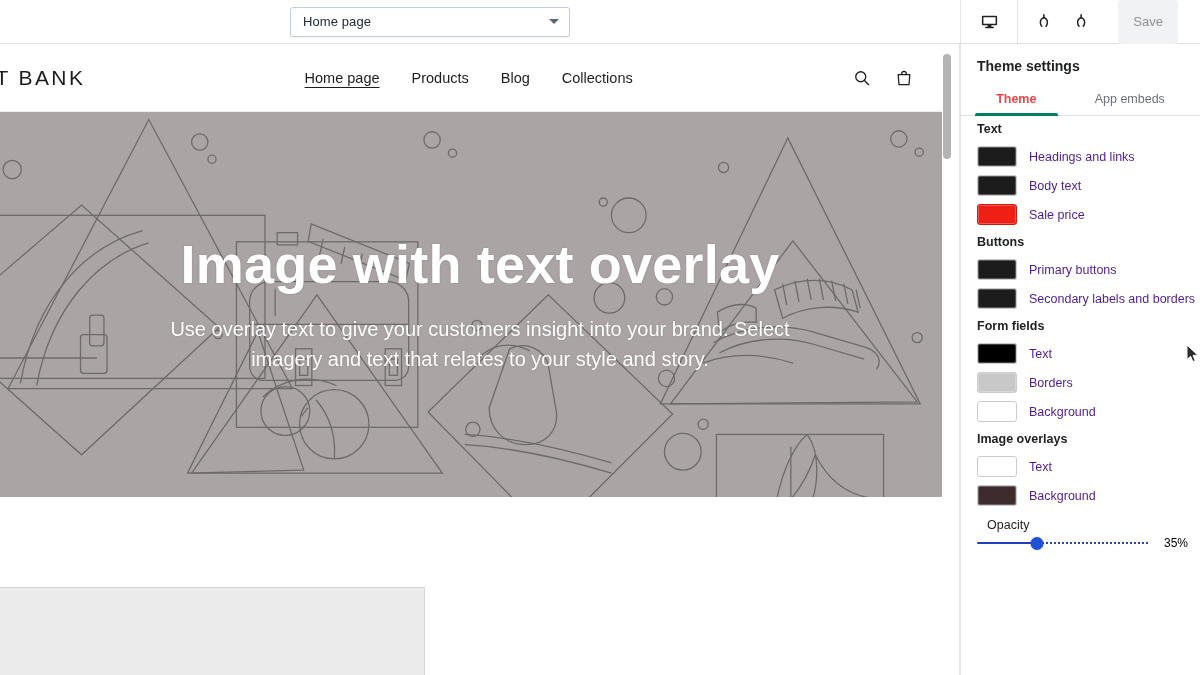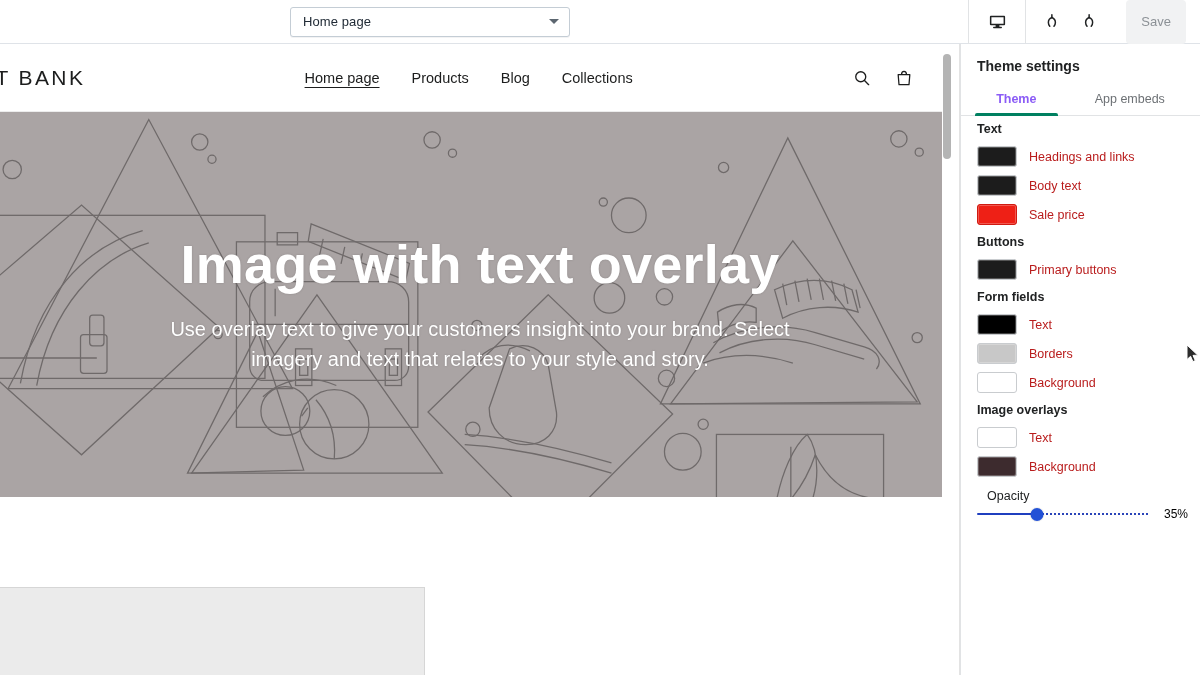--- a/index.html
+++ b/index.html
@@ -36,21 +36,21 @@
   .caret { width: 0; height: 0; border-left: 5px solid transparent; border-right: 5px solid transparent; border-top: 5px solid #5c6670; }
 
   .tb-right { position: absolute; right: 0; top: 0; height: 100%; display: flex; align-items: center; }
   .tb-group { display: flex; align-items: center; height: 44px; border-left: 1px solid #e1e3e5; padding: 0 12px; }
   .icon-btn {
     width: 32px; height: 32px; border-radius: 3px;
     display: flex; align-items: center; justify-content: center;
     cursor: pointer; background: transparent;
   }
   .icon-btn svg { display: block; }
-  .save-wrap { display: flex; height: 44px; padding: 0 14px 0 12px; }
+  .save-wrap { display: flex; height: 44px; padding: 0 22px 0 12px; }
   .save-btn {
     background: #f1f2f3; color: #8c9196;
     border: 1px solid transparent; border-radius: 4px;
     font-size: 13px; padding: 6px 14px; cursor: default;
     font-family: "Liberation Sans", sans-serif;
   }
 
   
   .body { flex: 1 1 auto; display: flex; min-height: 0; position: relative; }
 
@@ -131,21 +131,21 @@
   }
   .panel-title {
     font-size: 14px; font-weight: 600; color: #202223;
     padding: 14px 16px 10px 16px;
   }
   .tabs { display: flex; border-bottom: 1px solid #e1e3e5; padding: 0 6px; }
   .tab {
     flex: 1 1 auto; text-align: center; font-size: 12.5px; color: #6d7175;
     padding: 8px 2px 9px 2px; cursor: pointer; position: relative;
   }
-  .tab.active { color: #8b5cf6; font-weight: 600; }
+  .tab.active { color: #ef4444; font-weight: 600; }
   .tab.active::after {
     content: ""; position: absolute; left: 8px; right: 8px; bottom: -1px;
     height: 3px; background: #008060; border-radius: 2px 2px 0 0;
   }
 
   .panel-scroll { flex: 1 1 auto; overflow: hidden; }
 
   .section-head {
     display: flex; align-items: center; justify-content: space-between;
     padding: 14px 14px 10px 16px; cursor: pointer;
@@ -157,21 +157,21 @@
 
   .color-row {
     display: flex; align-items: center; gap: 12px;
     padding: 4px 14px 4px 16px; cursor: pointer; min-height: 28px;
   }
   .swatch {
     width: 40px; height: 21px; border-radius: 3px;
     border: 1px solid #c9cccf; flex: 0 0 auto;
     box-shadow: inset 0 0 0 1px rgba(255,255,255,.25);
   }
-  .color-row .cname { font-size: 12.5px; color: #b91c1c; white-space: nowrap; }
+  .color-row .cname { font-size: 12.5px; color: #4c1d95; white-space: nowrap; }
 
   .slider-label { font-size: 12.5px; color: #202223; padding: 8px 16px 2px 16px; margin-left: 10px; }
   .slider-row { display: flex; align-items: center; gap: 8px; padding: 2px 12px 10px 16px; }
   .slider {
     position: relative; flex: 1 1 auto; height: 14px; display: flex; align-items: center; cursor: pointer;
   }
   .track-dotted {
     position: absolute; left: 0; right: 0; top: 6px; height: 2px;
     background-image: radial-gradient(circle, #2a44b8 1px, transparent 1.1px);
     background-size: 4px 2px; background-repeat: repeat-x;
@@ -400,20 +400,24 @@
         <div class="color-row">
           <span class="swatch" style="background:#ee2016; border-color:#cf1a11"></span>
           <span class="cname">Sale price</span>
         </div>
 
         <div class="grp-label">Buttons</div>
         <div class="color-row">
           <span class="swatch" style="background:#1c1c1c"></span>
           <span class="cname">Primary buttons</span>
         </div>
+        <div class="color-row">
+          <span class="swatch" style="background:#1c1c1c"></span>
+          <span class="cname">Secondary labels and borders</span>
+        </div>
 
         <div class="grp-label">Form fields</div>
         <div class="color-row">
           <span class="swatch" style="background:#000000"></span>
           <span class="cname">Text</span>
         </div>
         <div class="color-row">
           <span class="swatch" style="background:#c8c8c8"></span>
           <span class="cname">Borders</span>
         </div>

